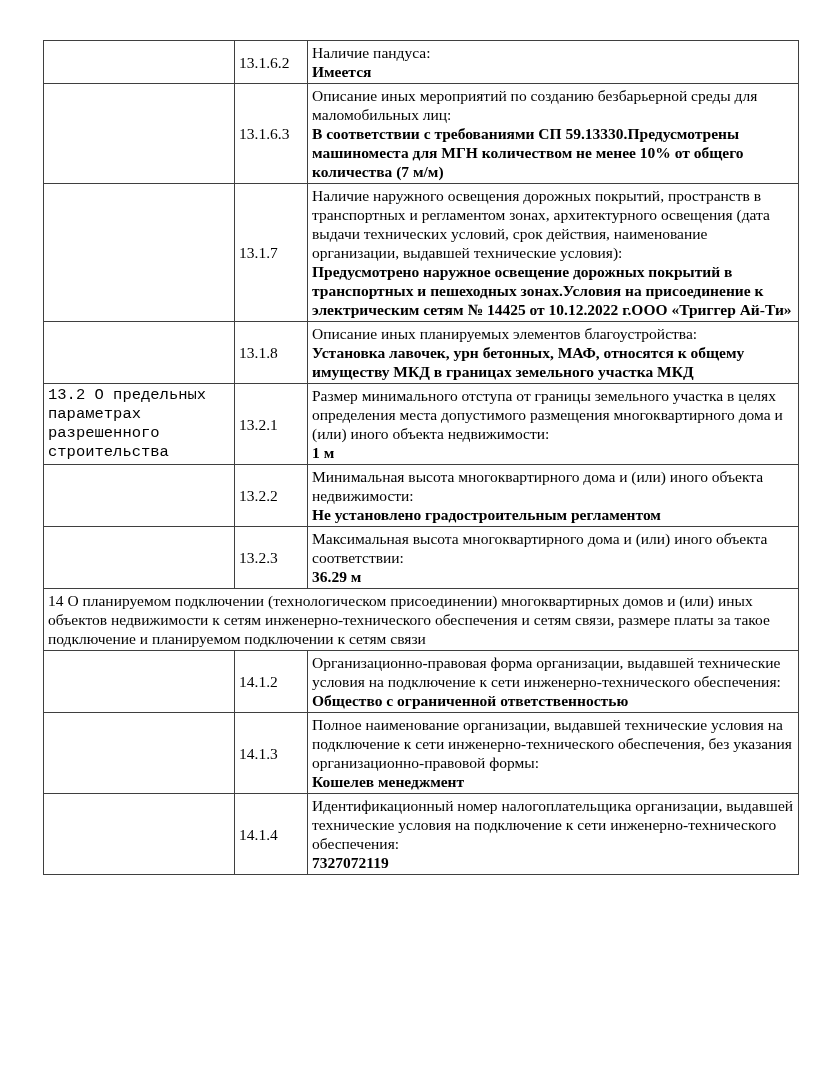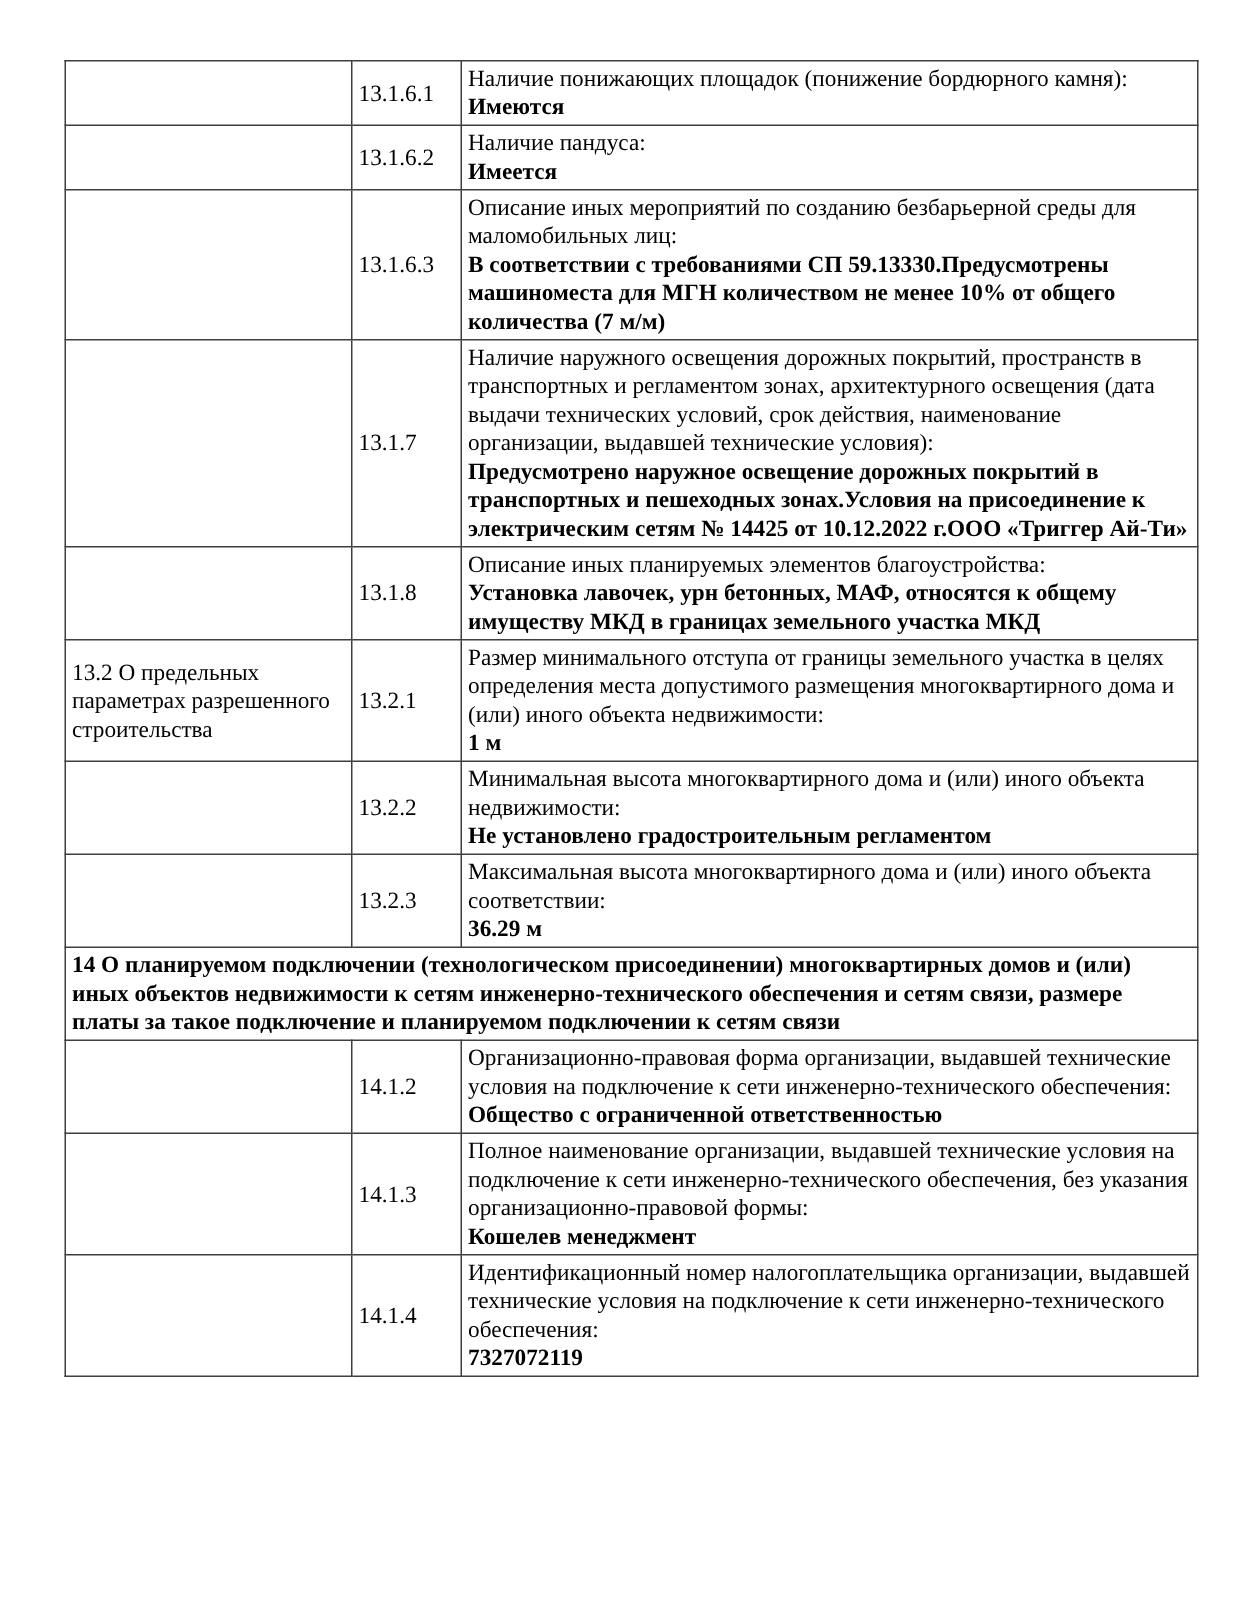--- a/index.html
+++ b/index.html
@@ -21,43 +21,35 @@
     table-layout: fixed;
     font-size: 15.5px;
     line-height: 19px;
   }
   table.decl td {
     border: 1px solid #3f3f3f;
     vertical-align: middle;
     padding: 2px 4px 2px 4px;
     overflow: hidden;
   }
-  td.c-section { width: 182px; }
+  td.c-section { width: 182px; font-family: Liberation Mono, monospace; }
   td.c-code    { width: 64px;  }
   td.c-content { width: 482px; }
   .field-label { font-weight: normal; }
   .field-value { font-weight: bold; }
   td.c-span {
-    font-weight: bold;
+    font-weight: normal;
     padding: 1px 4px;
   }
 </style>
 </head>
 <body>
 
 <table class="decl">
   <tbody id="decl-body">
-  <tr class="item-row">
-    <td class="c-section"></td>
-    <td class="c-code">13.1.6.1</td>
-    <td class="c-content">
-      <div class="field-label">Наличие понижающих площадок (понижение бордюрного камня):</div>
-      <div class="field-value">Имеются</div>
-    </td>
-  </tr>
 
   <tr class="item-row">
     <td class="c-section"></td>
     <td class="c-code">13.1.6.2</td>
     <td class="c-content">
       <div class="field-label">Наличие пандуса:</div>
       <div class="field-value">Имеется</div>
     </td>
   </tr>
 

